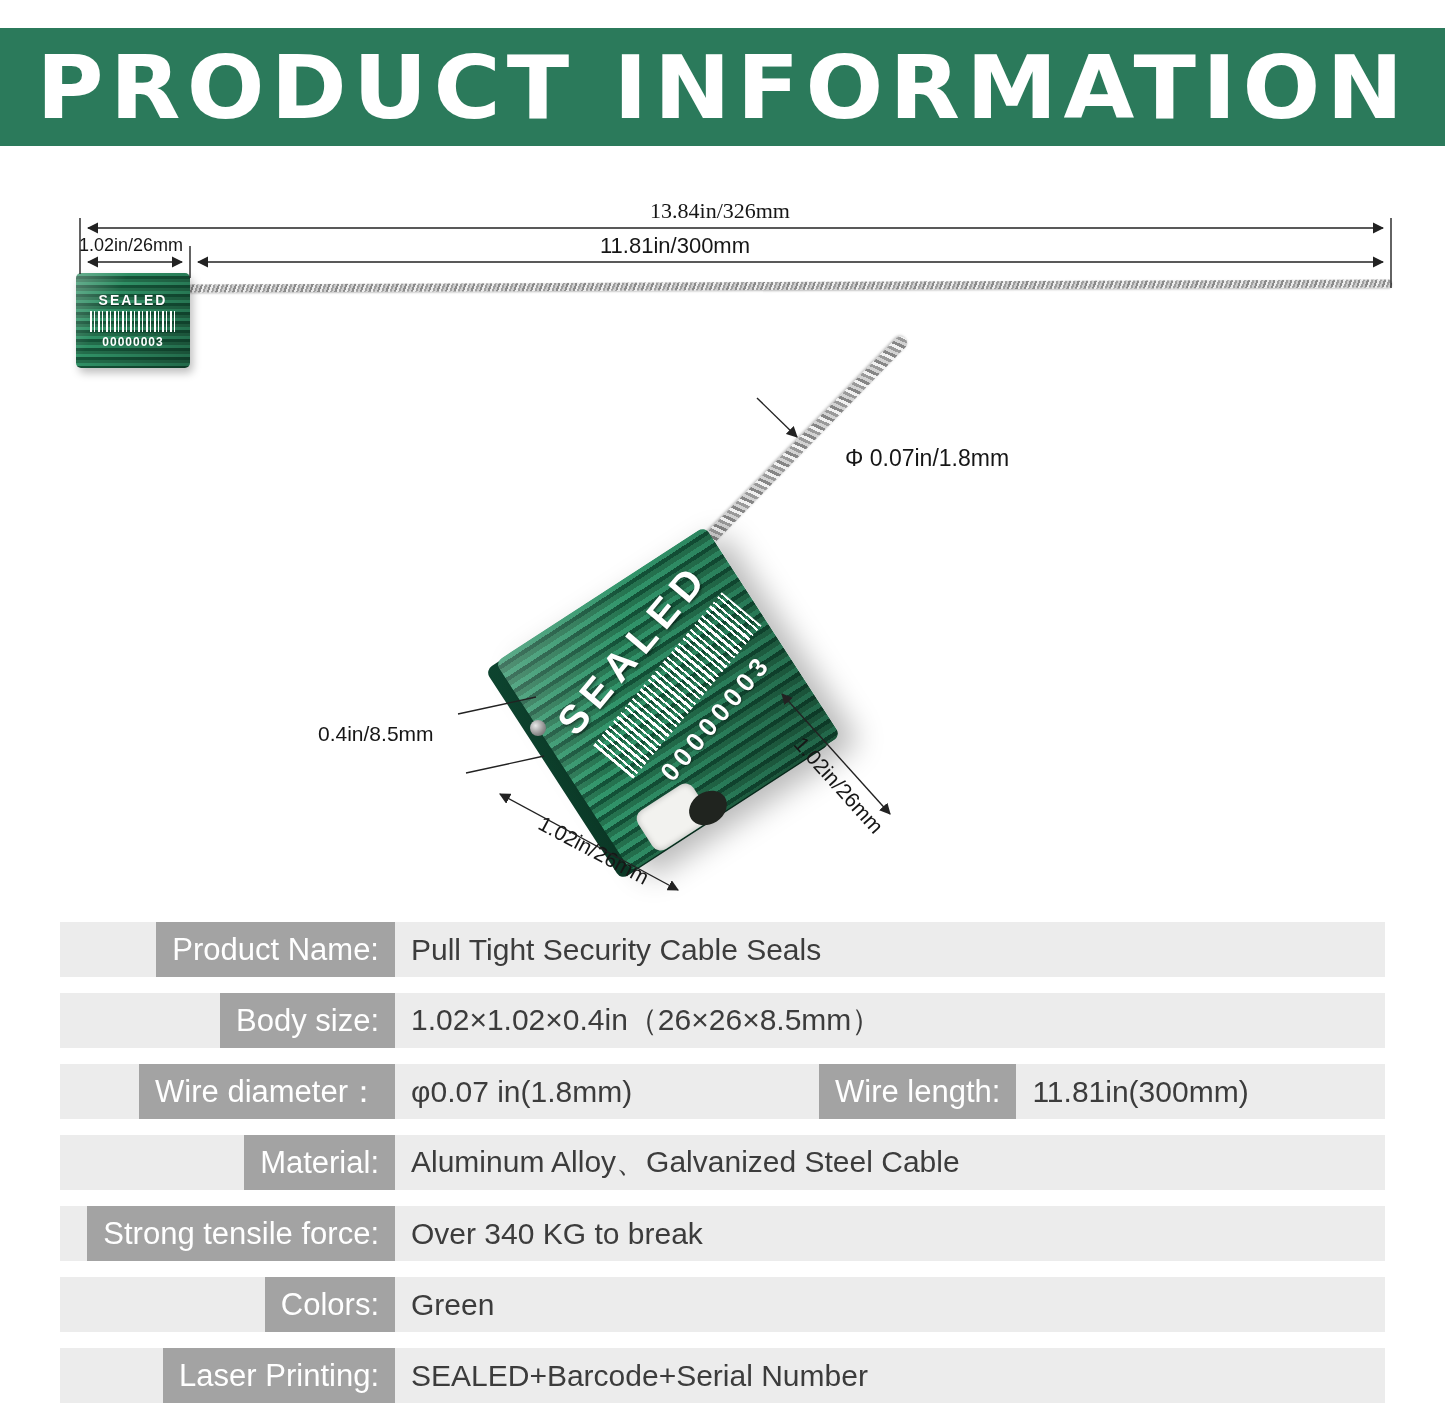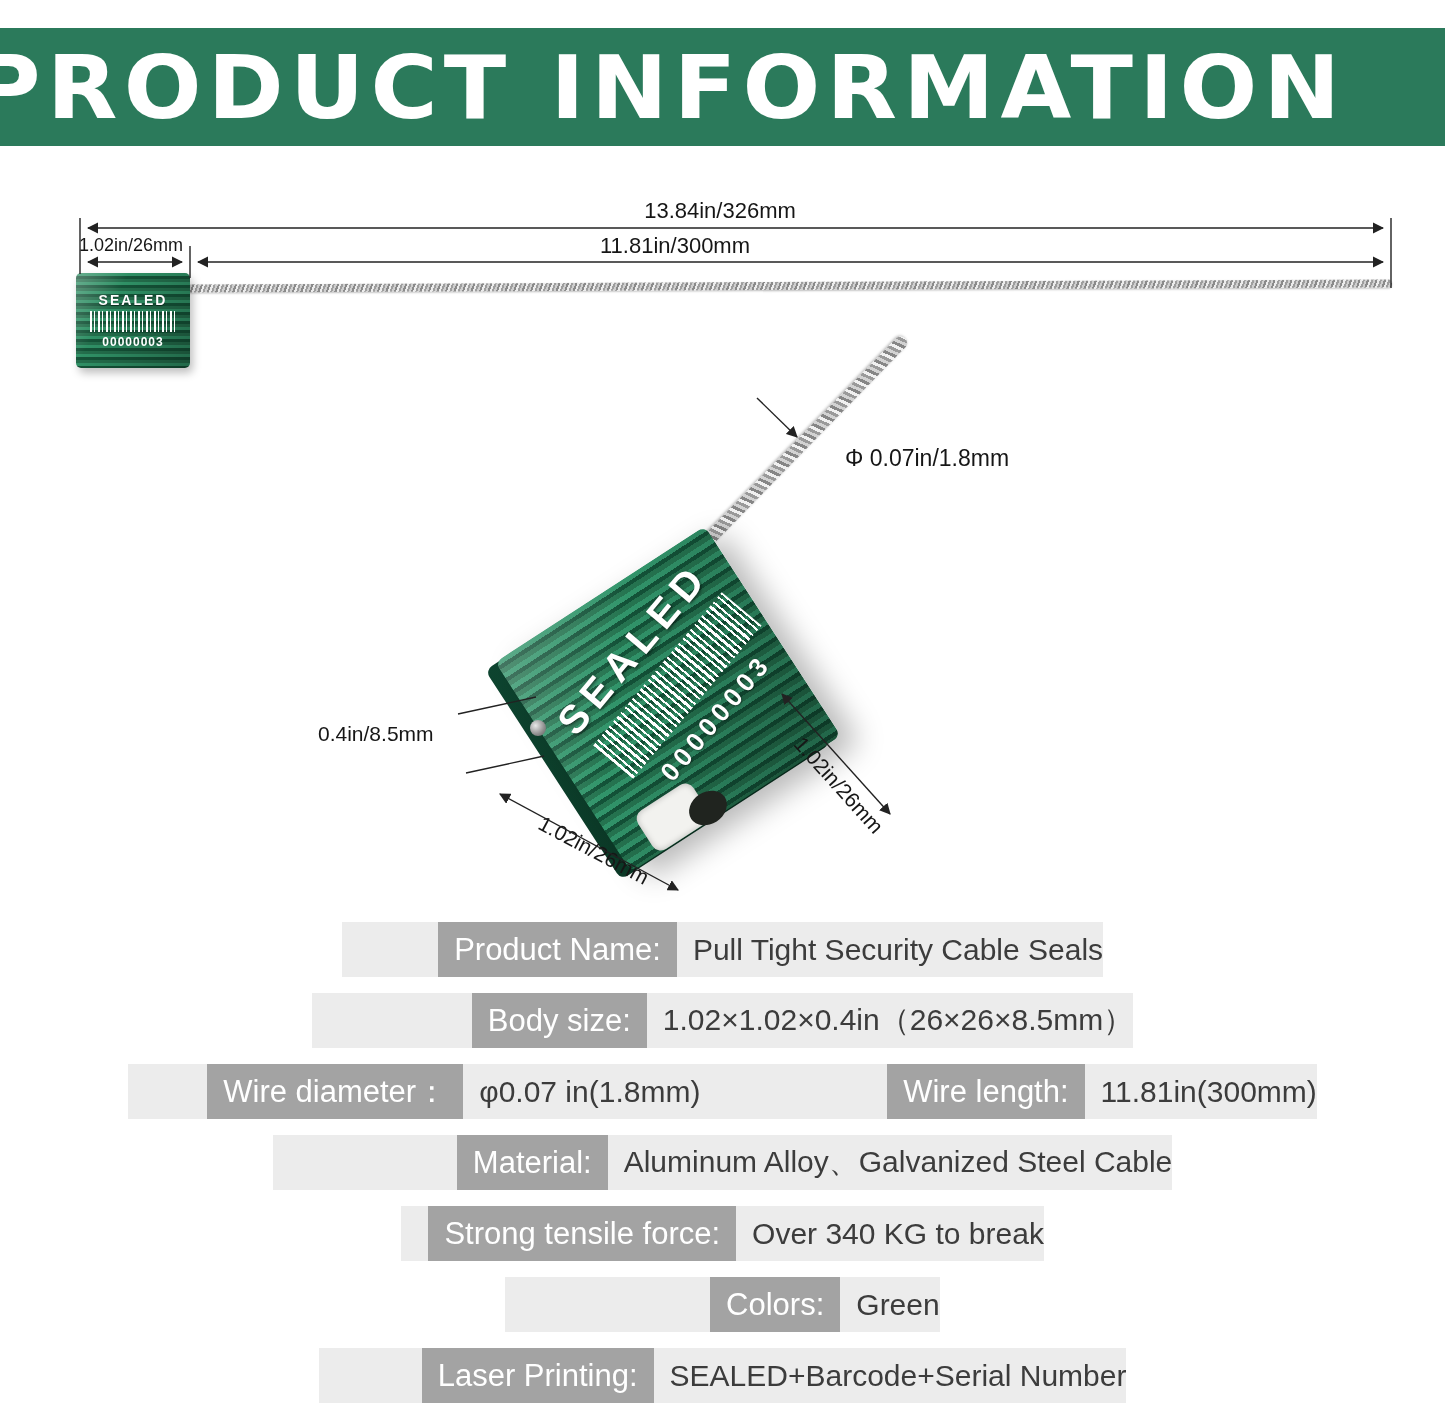--- a/index.html
+++ b/index.html
@@ -2,31 +2,31 @@
 <html><head>
 <meta charset="utf-8">
 <style>
   * { margin:0; padding:0; box-sizing:border-box; }
   html,body { background:#ffffff; }
   body { font-family:"Liberation Sans", sans-serif; color:#222; }
   .page { position:relative; width:1445px; height:1406px; background:#fff; overflow:hidden; }
 
   
   .banner { position:absolute; top:28px; left:0; width:100%; height:118px; background:#2b7a5b;
-            display:flex; align-items:center; justify-content:flex-start; }
+            display:flex; align-items:center; justify-content:center; }
   .banner h1 { font-family:"DejaVu Sans", sans-serif; font-weight:bold; font-size:88px;
                color:#ffffff; letter-spacing:6px; white-space:nowrap; transform:scaleX(1.04); }
 
   
   .diagram { position:absolute; top:146px; left:0; width:1445px; height:776px; }
 
   .dim-svg { position:absolute; left:0; top:0; width:1445px; height:776px; pointer-events:none; }
 
   .dim-label { position:absolute; font-size:21px; color:#161616; white-space:nowrap; }
-  .lbl-total { left:600px; top:52px; width:240px; text-align:center; font-size:22px; }
+  .lbl-total { left:600px; top:52px; width:240px; text-align:center; font-size:22px;font-family:Liberation Serif, serif; }
   .lbl-wirelen { left:600px; top:87px; width:240px; text-align:left; font-size:22px; }
   .lbl-bodyw { left:74px; top:89px; width:114px; text-align:center; font-size:18px; }
   .lbl-dia { left:845px; top:299px; font-size:23px; }
   .lbl-thick { left:318px; top:576px; width:134px; font-size:21px; }
   .lbl-facew { left:540px; top:664px; transform:rotate(28deg); transform-origin:0 50%; }
   .lbl-faceh { left:798px; top:582px; transform:rotate(48deg); transform-origin:0 50%; }
 
   
   .cable-main { position:absolute; left:186px; top:136px; width:1206px; height:8px; border-radius:4px;
     transform:rotate(-0.25deg);
@@ -70,21 +70,21 @@
                          text-shadow:0 1px 2px rgba(0,0,0,.5); }
   .lock-window { position:absolute; left:640px; top:648px; width:66px; height:46px; border-radius:10px;
     transform:rotate(-33deg); background:#f2f2ef; box-shadow:inset 0 0 6px rgba(0,0,0,.25); }
   .lock-hole { position:absolute; left:688px; top:646px; width:40px; height:32px; border-radius:50%;
     transform:rotate(-33deg); background:#20241f; }
   .seal-pin { position:absolute; left:530px; top:574px; width:16px; height:16px; border-radius:50%;
     background:radial-gradient(circle at 35% 35%, #e8e8e8, #8d8d8d 60%, #5c5c5c); }
 
   
   .spec-table { position:absolute; top:922px; left:60px; width:1325px;
-    display:flex; flex-direction:column; gap:16px;align-items:center; }
+    display:flex; flex-direction:column; gap:16px; }
   .spec-row { height:55px; background:#ececec; display:flex; align-items:stretch; }
   .label-cell { width:335px; display:flex; justify-content:flex-end; flex-shrink:0; }
   .label-box { background:#a3a3a3; color:#ffffff; font-size:31px; display:flex; align-items:center;
     padding:0 16px; white-space:nowrap; }
   .spec-value { display:flex; align-items:center; padding-left:16px; font-size:30px; color:#3c3c3c;
     white-space:nowrap; }
   .value-fixed { width:412px; flex-shrink:0; }
   .label-box-inline { margin-left:12px; }
 </style>
 </head>

